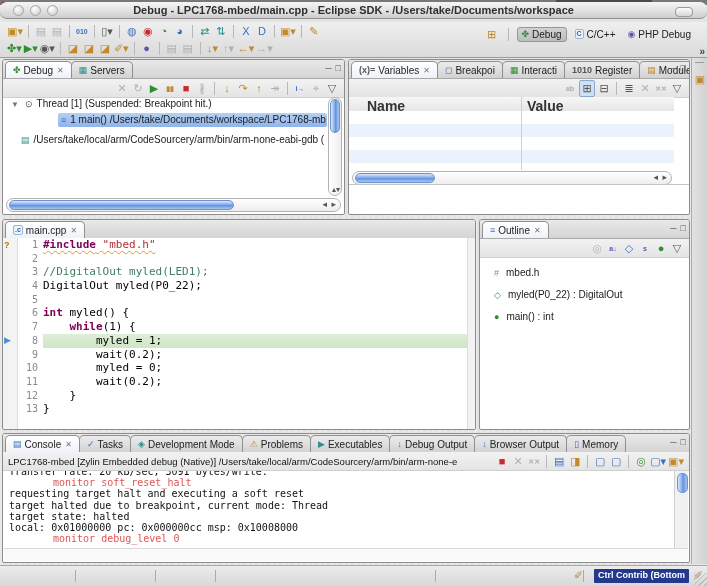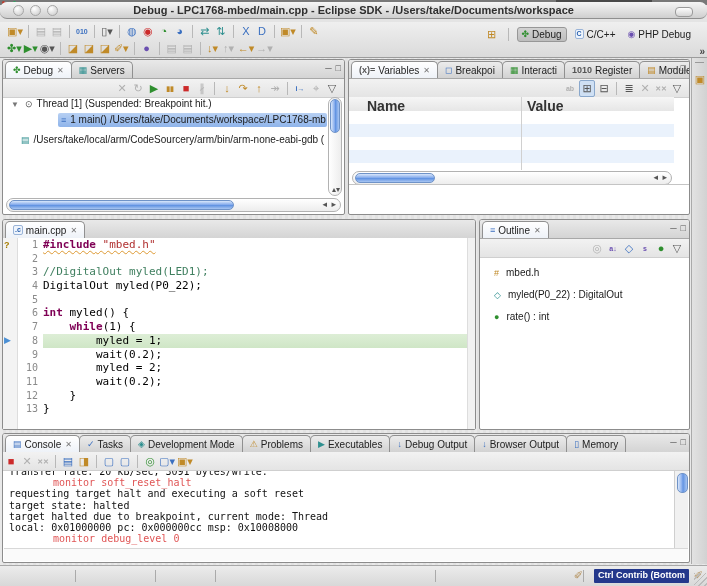--- a/index.html
+++ b/index.html
@@ -364,21 +364,21 @@
       <div class="cl">
           <span class="ln">8</span>
           <span class="ct hl">        myled = 1;</span>
         </div>
       <div class="cl">
           <span class="ln">9</span>
           <span class="ct">        wait(0.2);</span>
         </div>
       <div class="cl">
           <span class="ln">10</span>
-          <span class="ct">        myled = 2;</span>
+          <span class="ct">        myled = 0;</span>
         </div>
       <div class="cl">
           <span class="ln">11</span>
           <span class="ct">        wait(0.2);</span>
         </div>
       <div class="cl">
           <span class="ln">12</span>
           <span class="ct">    }</span>
         </div>
       <div class="cl">
@@ -413,21 +413,21 @@
   <div class="oitem" style="top:47px">
     <span class="tico c-gold">#</span>
     <span>mbed.h</span>
   </div>
   <div class="oitem" style="top:69px">
     <span class="tico c-teal">◇</span>
     <span>myled(P0_22) : DigitalOut</span>
   </div>
   <div class="oitem" style="top:91px">
     <span class="tico c-green">●</span>
-    <span>rate() : int</span>
+    <span>main() : int</span>
   </div>
 </div>
 
 <div id="consoleview" class="panel">
   <div class="tabrow">
     <span class="tab sel">
       <span class="tico c-blue">▤</span>
       <span>Console</span>
       <span class="tclose">✕</span>
     </span>
@@ -458,42 +458,43 @@
     <span class="tab">
       <span class="tico c-blue">▯</span>
       <span>Memory</span>
     </span>
     <span class="winbtns">
       <span>─</span>
       <span>□</span>
     </span>
   </div>
   <div id="ctitle">
+    <span id="ctext">LPC1768-mbed [Zylin Embedded debug (Native)] /Users/take/local/arm/CodeSourcery/arm/bin/arm-none-e</span>
     <span id="cicons">
         <span class="li c-red">■</span>
         <span class="li dis">✕</span>
         <span class="li dis tiny">✕✕</span>
         <span class="lsep"></span>
         <span class="li c-blue">▤</span>
         <span class="li c-gold">◨</span>
         <span class="lsep"></span>
         <span class="li c-blue">▢</span>
         <span class="li c-blue">▢</span>
         <span class="lsep"></span>
         <span class="li c-green">◎</span>
         <span class="li c-blue">▢▾</span>
         <span class="li c-gold">▣▾</span>
       </span>
   </div>
   <div id="cbody">
       <div class="k">Transfer rate: 20 kB/sec, 3091 bytes/write.</div>
       <div class="r">monitor soft_reset_halt</div>
       <div class="k">requesting target halt and executing a soft reset</div>
+      <div class="k">target halted due to breakpoint, current mode: Thread</div>
       <div class="k">target state: halted</div>
-      <div class="k">target halted due to breakpoint, current mode: Thread</div>
       <div class="k">local: 0x01000000 pc: 0x000000cc msp: 0x10008000</div>
       <div class="r">monitor debug_level 0</div>
     </div>
   <div id="cvsb">
       <span id="cvth"></span>
     </div>
   <div id="cwhite"></div>
 </div>
 
 <div id="statusbar" class="abs">

